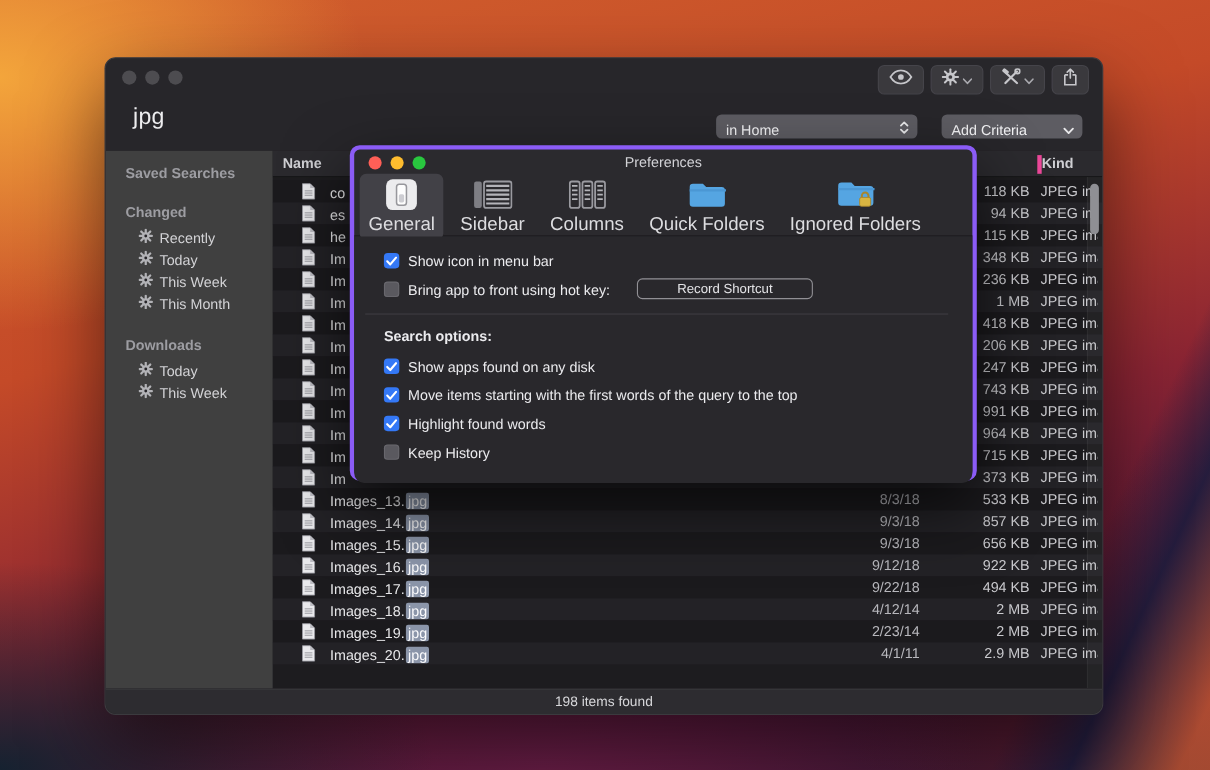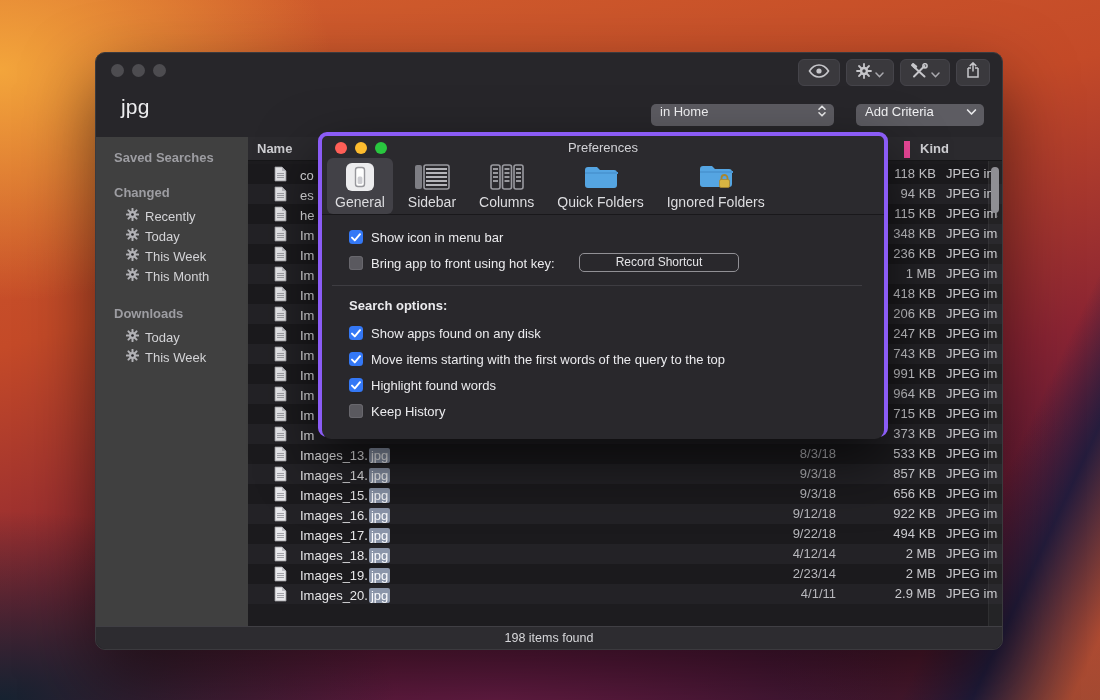--- a/index.html
+++ b/index.html
@@ -24,38 +24,38 @@
   .titlebar { position:absolute; left:0; top:0; width:100%; height:34px; }
   .lights { position:absolute; left:15px; top:11px; display:flex; gap:8px; }
   .light { width:13px; height:13px; border-radius:50%; background:#4d4c50; }
   .tb-buttons { position:absolute; right:12px; top:6px; display:flex; gap:6px; }
   .tb-btn { height:27px; background:#3a393d; border:1px solid #45444a; border-radius:6px;
     display:flex; align-items:center; justify-content:center; gap:3px; color:#c3c3c8; padding:0 9px; }
   .chev { display:inline-block; }
 
   .search-query { position:absolute; left:25px; top:42px; font-size:21px; color:#ededef; letter-spacing:.2px; }
   .popup { position:absolute; top:51px; height:22px; background:#5d5c62; border-radius:5px;
-    color:#f2f2f4; font-size:13px; display:flex; align-items:flex-start; padding:0 7px 0 9px; }
+    color:#f2f2f4; font-size:13px; display:flex; align-items:flex-end; padding:0 7px 0 9px; }
   .popup-scope { left:555px; width:183px; }
   .popup-add { left:760px; width:128px; }
   .popup .flex { flex:1; }
 
   
   .content { position:absolute; left:0; top:84px; right:0; bottom:23px; display:flex; overflow:hidden; }
   .sidebar { width:152px; background:#404040; padding-top:13px; flex:none; }
   .sb-title { margin:0 0 0 18px; font-size:13px; font-weight:bold; color:#9d9da2; }
   .sb-group-label { margin:20px 0 6px 18px; font-size:13px; font-weight:bold; color:#9d9da2; }
   .sb-item { height:20px; display:flex; align-items:center; padding-left:30px; color:#d3d3d6; font-size:13px; }
   .sb-item svg { margin-right:6px; flex:none; }
 
   .list { position:relative; flex:1; background:#1d1c1f; overflow:hidden; }
   .list-header { position:absolute; left:0; top:0; right:0; height:24px; background:#2b2a2e;
     border-bottom:1px solid #171719; font-size:13px; font-weight:bold; color:#cfcfd3; }
   .lh-name { position:absolute; left:9px; top:4px; }
-  .lh-kind { position:absolute; left:656px; top:4px; padding-left:10px; border-left:6px solid #ec4899; height:17px; }
+  .lh-kind { position:absolute; left:695px; top:4px; border-left:4px solid #ec4899; height:17px; }
   .rows { position:absolute; left:0; top:27px; right:0; }
   .row { position:relative; height:20px; font-size:13px; }
   .row.odd { background:#1b1a1d; }
   .row.even { background:#232226; }
   .cell-icon { position:absolute; left:26px; top:2px; }
   .cell-name { position:absolute; left:52px; top:4px; color:#e7e7e9; white-space:nowrap; }
   .hl { display:inline-block; background:#8b95a9; color:#fbfbfd; border-radius:2px; padding:0 2px; margin-left:1px; }
   .cell-date { position:absolute; left:458px; width:130px; top:2px; text-align:right; color:#b7b7bc; }
   .cell-size { position:absolute; left:598px; width:90px; top:2px; text-align:right; color:#c9c9cd; }
   .cell-kind { position:absolute; left:698px; width:52px; top:2px; color:#c9c9cd; white-space:nowrap; overflow:hidden; }
@@ -72,21 +72,21 @@
     box-shadow:0 25px 60px rgba(0,0,0,.65); }
   .dlg-titlebar { position:relative; height:22px; }
   .dlg-lights { position:absolute; left:13px; top:6px; display:flex; gap:8px; }
   .dlg-light { width:12px; height:12px; border-radius:50%; }
   .dlg-title { text-align:center; line-height:24px; font-size:13px; color:#d2d2d6; }
   .tabsbar { position:relative; height:57px; display:flex; align-items:flex-start; padding-left:5px; gap:7px;
     border-bottom:1px solid #19181b; }
   .tab { display:flex; flex-direction:column; align-items:center; border-radius:6px; padding:3px 8px 4px; }
   .tab.selected { background:#424147; }
   .tab-icon { height:31px; display:flex; align-items:center; justify-content:center; }
-  .tab-label { font-size:14px; color:#dddde0; margin-top:2px; white-space:nowrap; }
+  .tab-label { font-size:17px; color:#dddde0; margin-top:2px; white-space:nowrap; }
 
   .dlg-content { position:relative; height:224px; background:#29282c; border-radius:0 0 9px 9px; padding:13px 6px 0 27px; }
   .chk-row { position:relative; height:18px; display:flex; align-items:center; margin-bottom:8px; }
   .chk { width:14px; height:14px; border-radius:3.5px; flex:none; display:flex; align-items:center; justify-content:center; }
   .chk.on { background:#3478f6; }
   .chk.off { background:#5a595f; box-shadow:inset 0 0 0 1px #68676d; }
   .chk-label { margin-left:8px; font-size:13px; color:#ebebee; white-space:nowrap; }
   .record-btn { position:absolute; left:230px; top:-1px; width:160px; height:19px;
     background:transparent; border:1px solid #919095; border-radius:5px;
     color:#e4e4e7; font-size:12px; font-family:inherit; line-height:17px; text-align:center; }

